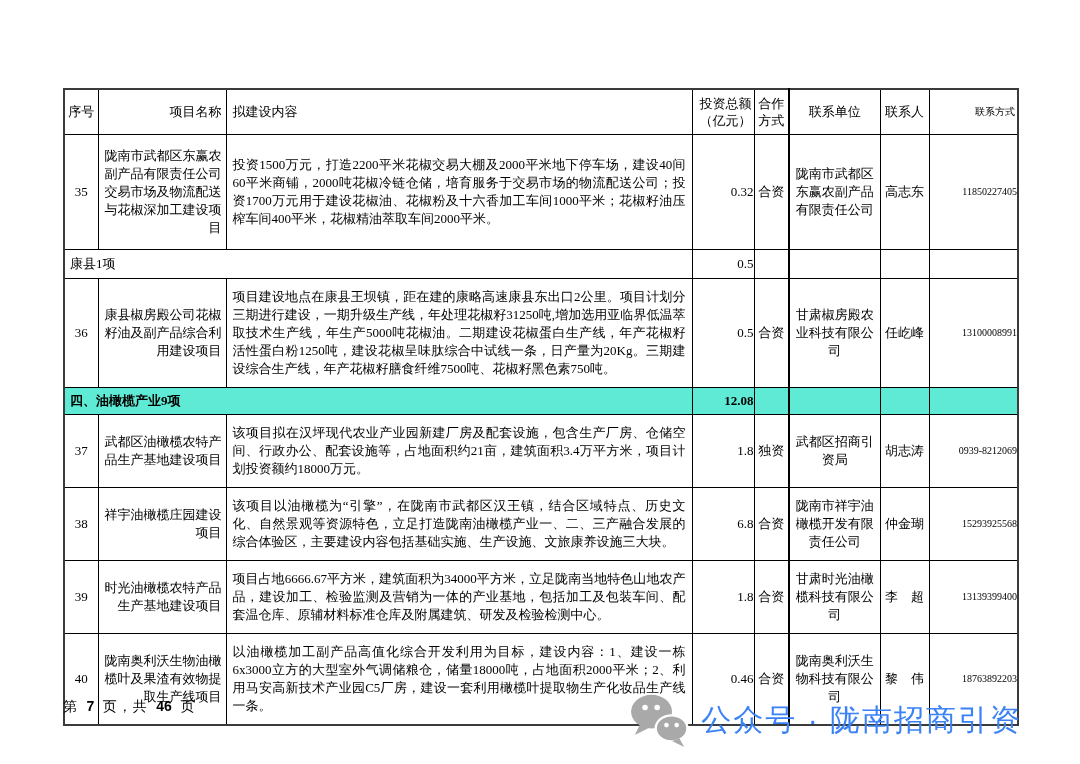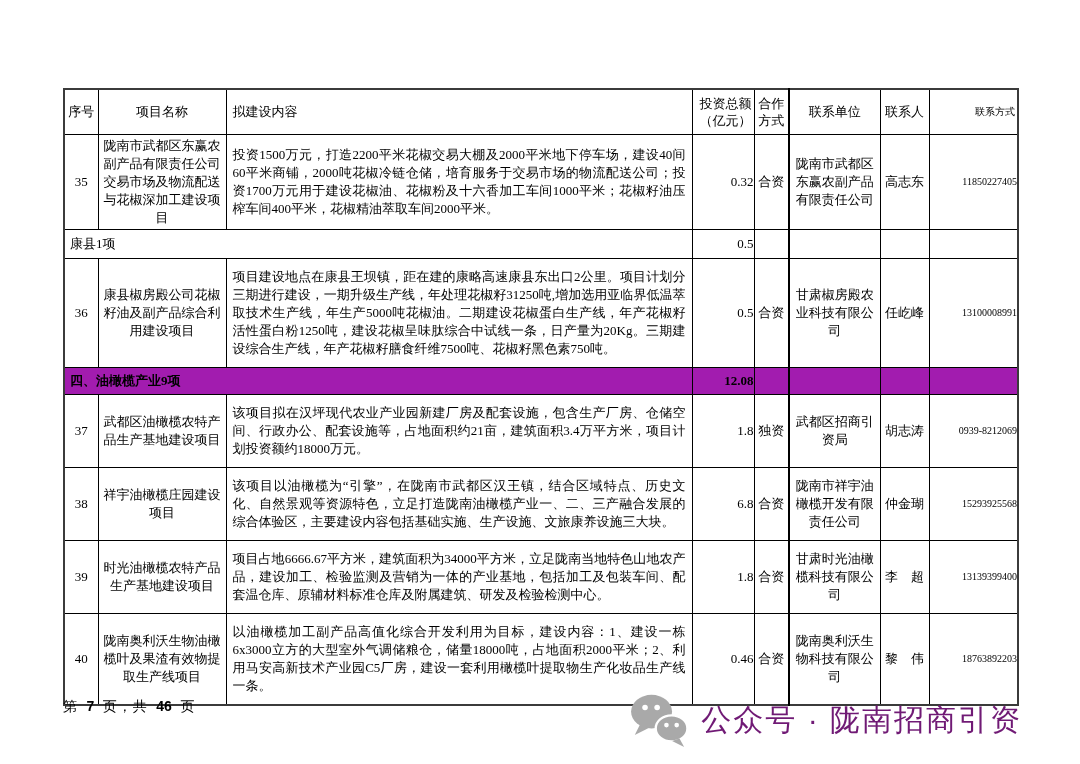--- a/index.html
+++ b/index.html
@@ -7,39 +7,39 @@
   body { font-family: "Liberation Serif", serif; color: #000; position: relative; }
 
   .table-wrap { position: absolute; left: 63px; top: 88px; }
   table { border-collapse: collapse; table-layout: fixed; width: 954px; border: 2px solid #3b3b3b; }
   th, td { border: 1px solid #000; vertical-align: middle; font-weight: normal; overflow: hidden; }
 
   thead tr { height: 45px; }
   th { font-size: 13px; text-align: center; line-height: 17px; padding: 2px; }
 
   .c-no      { text-align: center; font-size: 13px; }
-  .c-name    { text-align: center; font-size: 13px; line-height: 18px; padding: 2px 4px; }
+  .c-name    { text-align: right; font-size: 13px; line-height: 18px; padding: 12px 4px; }
   .c-content { text-align: justify; font-size: 13px; line-height: 18px; padding: 9px 6px; }
   .c-amount  { text-align: right; font-size: 13px; }
   .c-mode    { text-align: center; font-size: 13px; }
   .c-org     { text-align: center; font-size: 13px; line-height: 18px; padding: 2px 5px; }
   .c-person  { text-align: center; font-size: 13px; }
   .c-phone   { text-align: right; font-size: 10px; white-space: nowrap; }
   .c-section { text-align: left; font-size: 13px; padding: 2px 5px; }
   .thick-left { border-left: 2px solid #000; }
 
-  tr.category-row td { background: #a21caf; font-weight: bold; }
+  tr.category-row td { background: #5eead4; font-weight: bold; }
 
   .page-footer { position: absolute; top: 698px; left: 63px; width: 954px;
                  font-size: 14px; letter-spacing: 1px; }
   .page-footer .num { font-family: "Liberation Sans", sans-serif; font-weight: bold;
                       padding: 0 4px; letter-spacing: 0; }
 
   .watermark { position: absolute; top: 693px; right: 58px; display: flex;
-               align-items: center; gap: 12px; color: #701a75; }
+               align-items: center; gap: 12px; color: #3b82f6; }
   .watermark-text { font-family: "Liberation Sans", sans-serif; font-size: 30px;
                     letter-spacing: 2px; white-space: nowrap; }
   .wechat-icon { width: 60px; height: 54px; display: block; }
 </style>
 </head>
 <body>
 
 <div class="table-wrap">
   <table>
     <colgroup>

